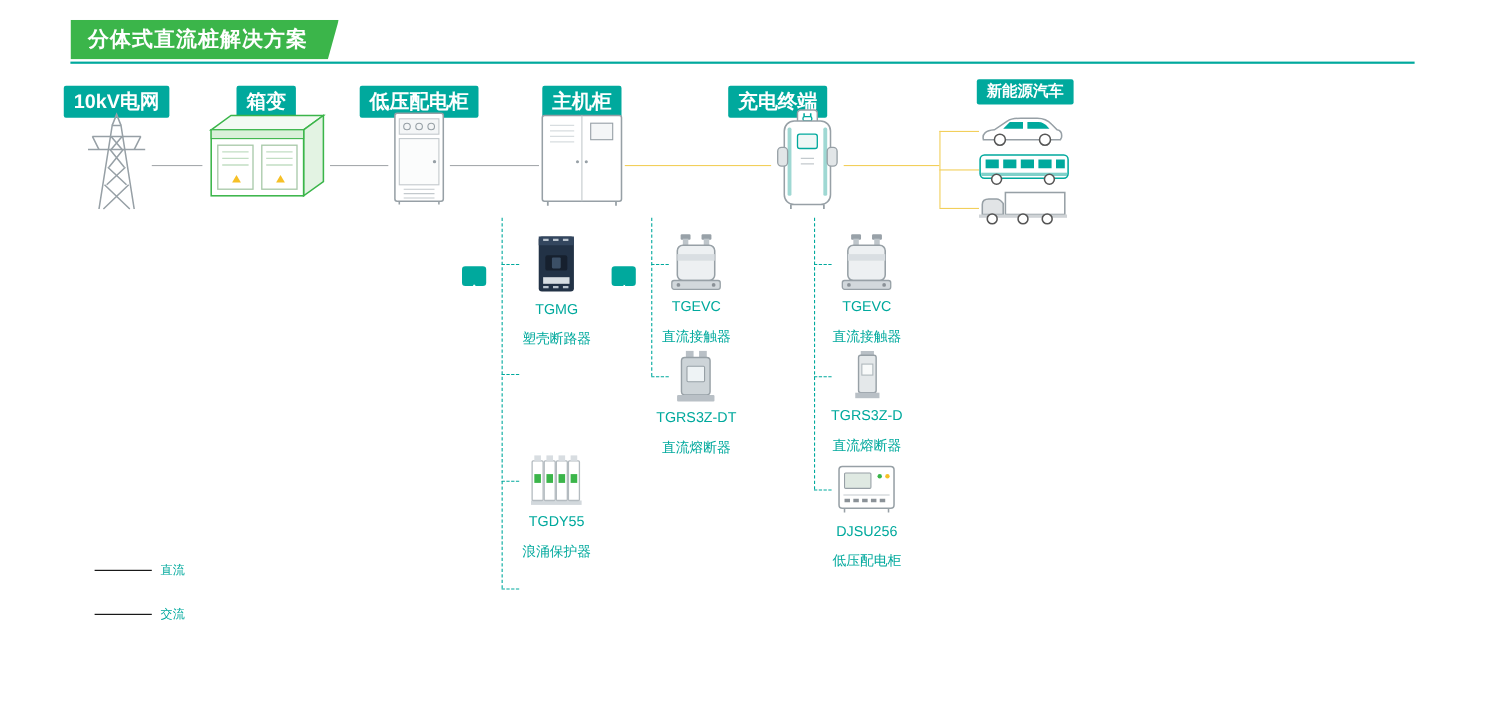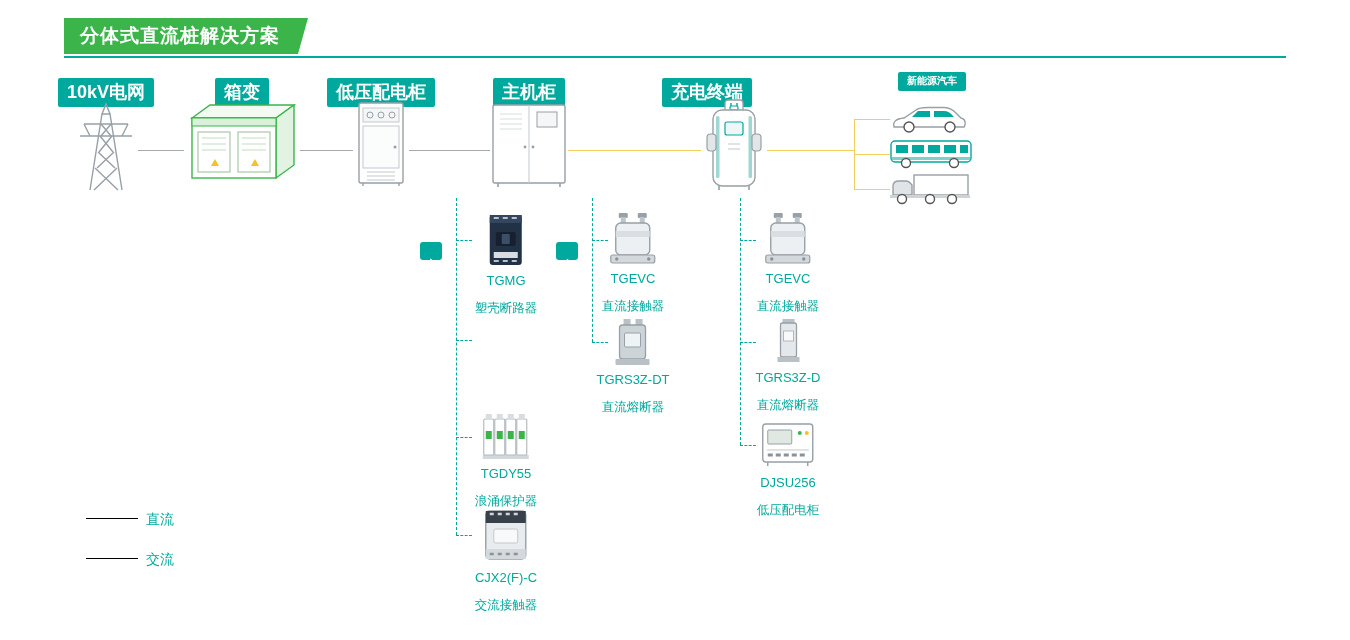--- a/index.html
+++ b/index.html
@@ -38,38 +38,38 @@
     font-size:12px; font-weight:bold; line-height:1.15;
     padding:6px 4px; border-radius:3px;
     writing-mode:vertical-rl; text-orientation:upright; letter-spacing:2px;
   }
 
   .product { position:absolute; transform:translateX(-50%); display:flex; flex-direction:column; align-items:center; text-align:center; }
   .p-name { color:var(--teal,#00A99D); font-size:13px; margin-top:5px; white-space:nowrap; line-height:1.2; }
   .p-desc { color:var(--teal,#00A99D); font-size:12.5px; margin-top:12px; white-space:nowrap; line-height:1.2; }
 
   .legend-line { position:absolute; width:52px; height:0; border-top:1.5px solid; }
-  .legend-label { position:absolute; color:var(--teal,#00A99D); font-size:14px; }
+  .legend-label { position:absolute; color:var(--teal,#00A99D); font-size:11px; }
 </style>
 </head>
 <body>
 
 <div class="canvas">
 
   <div class="title-banner">
     <span>分体式直流桩解决方案</span>
   </div>
   <div class="title-underline"></div>
 
   <div class="node-label" style="left:106px;top:78px">10kV电网</div>
   <div class="node-label" style="left:242px;top:78px">箱变</div>
   <div class="node-label" style="left:381px;top:78px">低压配电柜</div>
   <div class="node-label" style="left:529px;top:78px">主机柜</div>
   <div class="node-label" style="left:707px;top:78px">充电终端</div>
-  <div class="node-label" style="left:932px;top:72px;font-size:10px">新能源汽车</div>
+  <div class="node-label" style="left:932px;top:72px;font-size:14px">新能源汽车</div>
 
   <div class="h-line ac-color" style="left:138px;top:150px;width:46px"></div>
   <div class="h-line ac-color" style="left:300px;top:150px;width:53px"></div>
   <div class="h-line ac-color" style="left:409px;top:150px;width:81px"></div>
 
   <div class="h-line dc-color" style="left:568px;top:150px;width:133px"></div>
   <div class="h-line dc-color" style="left:767px;top:150px;width:87px"></div>
   <div class="v-line dc-color" style="left:854px;top:119px;height:70px"></div>
   <div class="h-line dc-color" style="left:854px;top:119px;width:36px"></div>
   <div class="h-line dc-color" style="left:854px;top:154px;width:36px"></div>
@@ -229,32 +229,20 @@
         <rect x="8" y="1" width="6" height="5"></rect>
         <rect x="19" y="1" width="6" height="5"></rect>
         <rect x="30" y="1" width="6" height="5"></rect>
         <rect x="41" y="1" width="6" height="5"></rect>
       </g>
     </svg>
     <div class="p-name">TGDY55</div>
     <div class="p-desc">浪涌保护器</div>
   </div>
 
-  <div class="product" style="left:506px;top:505px">
-    <svg width="58" height="60" viewBox="0 0 58 60">
-      <rect x="9" y="6" width="40" height="48" rx="4" fill="#E9ECEE" stroke="#97A0A6" stroke-width="1.4"></rect>
-      <rect x="9" y="6" width="40" height="12" fill="#38414B"></rect>
-      <path d="M13 9 h4 M21 9 h4 M29 9 h4 M37 9 h4" stroke="#CFD5D9" stroke-width="2.5"></path>
-      <rect x="17" y="24" width="24" height="14" rx="2" fill="#F8F9FA" stroke="#C2C8CC" stroke-width="1"></rect>
-      <rect x="9" y="44" width="40" height="10" fill="#D4D9DD"></rect>
-      <path d="M13 49 h4 M21 49 h4 M29 49 h4 M37 49 h4" stroke="#8B9298" stroke-width="2.5"></path>
-    </svg>
-    <div class="p-name">CJX2(F)-C</div>
-    <div class="p-desc">交流接触器</div>
-  </div>
 
   <div class="product" style="left:633px;top:212px">
     <svg width="50" height="54" viewBox="0 0 50 54">
       <rect x="11" y="1" width="9" height="5" rx="1" fill="#98A1A8"></rect>
       <rect x="30" y="1" width="9" height="5" rx="1" fill="#98A1A8"></rect>
       <rect x="13" y="5" width="5" height="7" fill="#BEC5CA"></rect>
       <rect x="32" y="5" width="5" height="7" fill="#BEC5CA"></rect>
       <rect x="8" y="11" width="34" height="32" rx="5" fill="#EDF0F2" stroke="#97A0A6" stroke-width="1.4"></rect>
       <rect x="8" y="19" width="34" height="6" fill="#D9DEE2"></rect>
       <rect x="3" y="43" width="44" height="8" rx="2" fill="#D2D8DC" stroke="#97A0A6" stroke-width="1.2"></rect>

